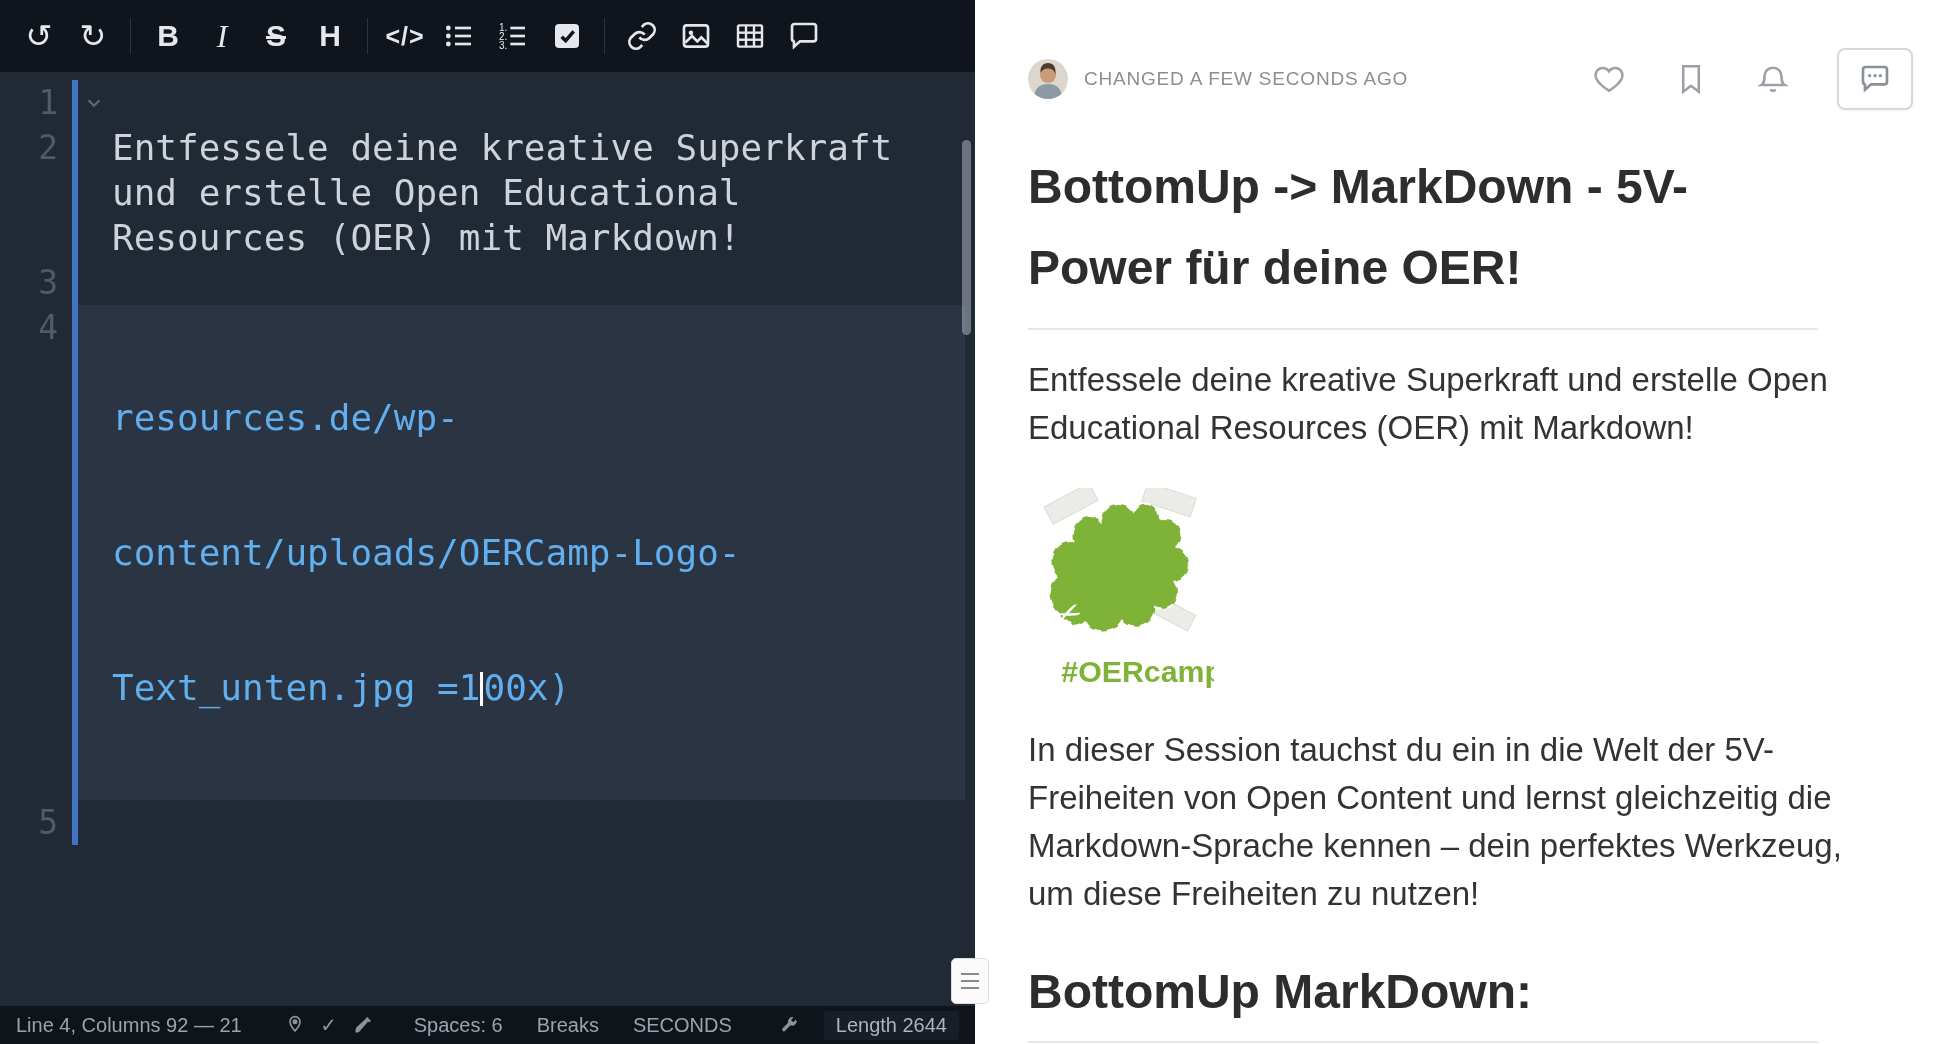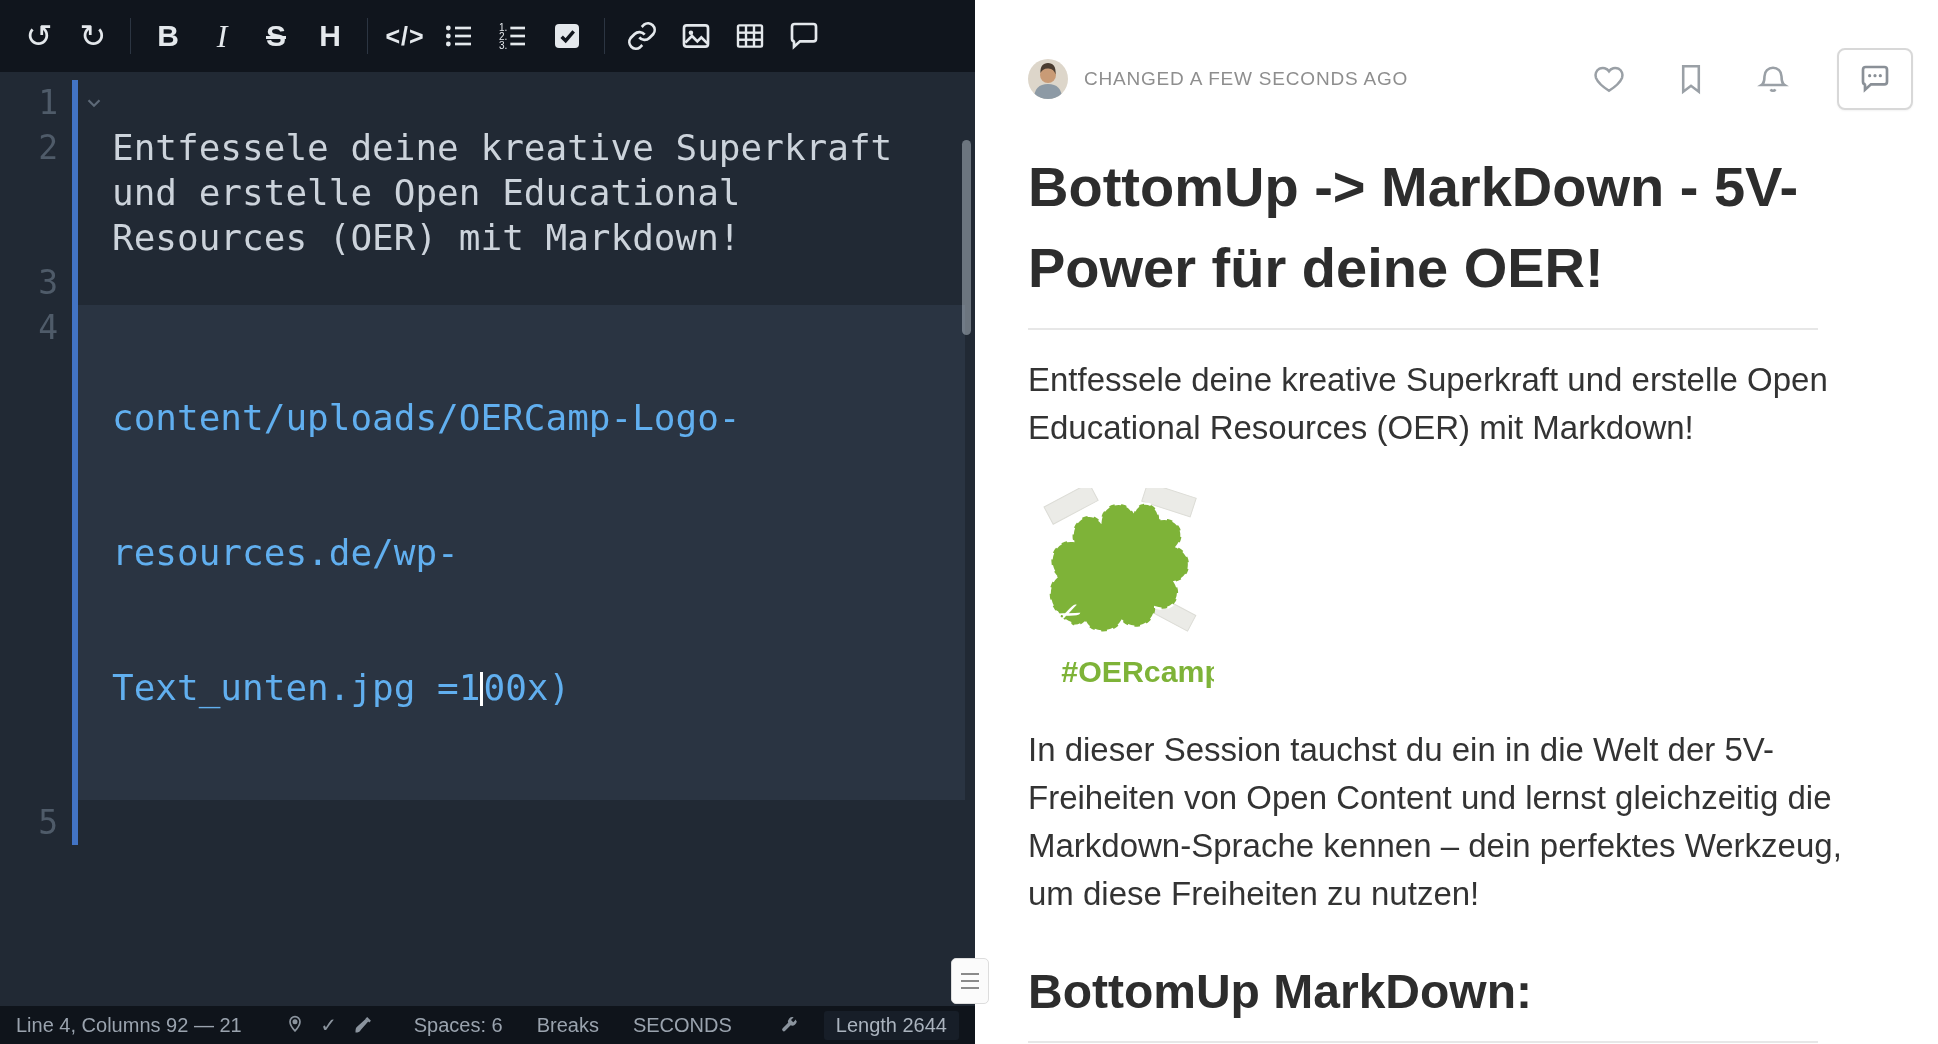--- a/index.html
+++ b/index.html
@@ -58,21 +58,21 @@
   .changed { margin-left:16px; font-size:19px; letter-spacing:.8px; color:#8e8e8e; }
   .pv-icons { margin-left:auto; display:flex; align-items:center; }
   .pv-ic { width:36px; height:36px; color:#9aa0a6; margin-left:46px; cursor:pointer;
            display:flex; align-items:center; justify-content:center; }
   .pv-ic svg { width:34px; height:34px; }
   .comment-btn { margin-left:46px; width:76px; height:62px; border:2px solid #d8d8d8; border-radius:8px;
                  background:#fff; display:flex; align-items:center; justify-content:center;
                  color:#8a9097; box-shadow:0 1px 2px rgba(0,0,0,.05); cursor:pointer; }
   .comment-btn svg { width:32px; height:32px; }
 
-  h1.pv-title { width:800px; margin-top:36px; font-size:56px; line-height:81px; font-weight:bold; color:#2d2d2d; }
+  h1.pv-title { width:800px; margin-top:36px; font-size:48px; line-height:81px; font-weight:bold; color:#2d2d2d; }
   .pv-hr { width:790px; border:none; border-top:2px solid #e7e7e7; margin-top:20px; }
   .pv-p { width:835px; font-size:33px; line-height:48px; margin-top:26px; color:#333; }
   .pv-p2 { margin-top:30px; }
   .pv-logo { margin-top:36px; width:186px; display:block; }
   h2.pv-h2 { margin-top:46px; font-size:48px; font-weight:bold; color:#2d2d2d; }
   .pv-hr2 { margin-top:22px; }
 
   .split-handle { position:absolute; left:-24px; top:958px; width:38px; height:46px; background:#fbfbfb;
                   border:1px solid #ddd; border-radius:5px; display:flex; flex-direction:column;
                   align-items:center; justify-content:center; gap:5px; cursor:col-resize; }
@@ -188,22 +188,22 @@
           <div class="code"></div>
         </div>
     </div>
 
     <div class="row hl">
       <div class="gutter">4</div>
       <div class="ruler"></div>
       <div class="rowbody">
         <div class="fold"></div>
         <div class="code">
+          <div class="t-link">resources.de/wp-</div>
           <div class="t-link">content/uploads/OERCamp-Logo-</div>
-          <div class="t-link">resources.de/wp-</div>
           <div><span class="t-link">Text_unten.jpg =1</span><span class="caret"></span><span class="t-link">00x)</span></div>
         </div>
       </div>
     </div>
 
     <div class="row">
       <div class="gutter">5</div>
       <div class="ruler"></div>
       <div class="rowbody">
           <div class="fold"></div>

